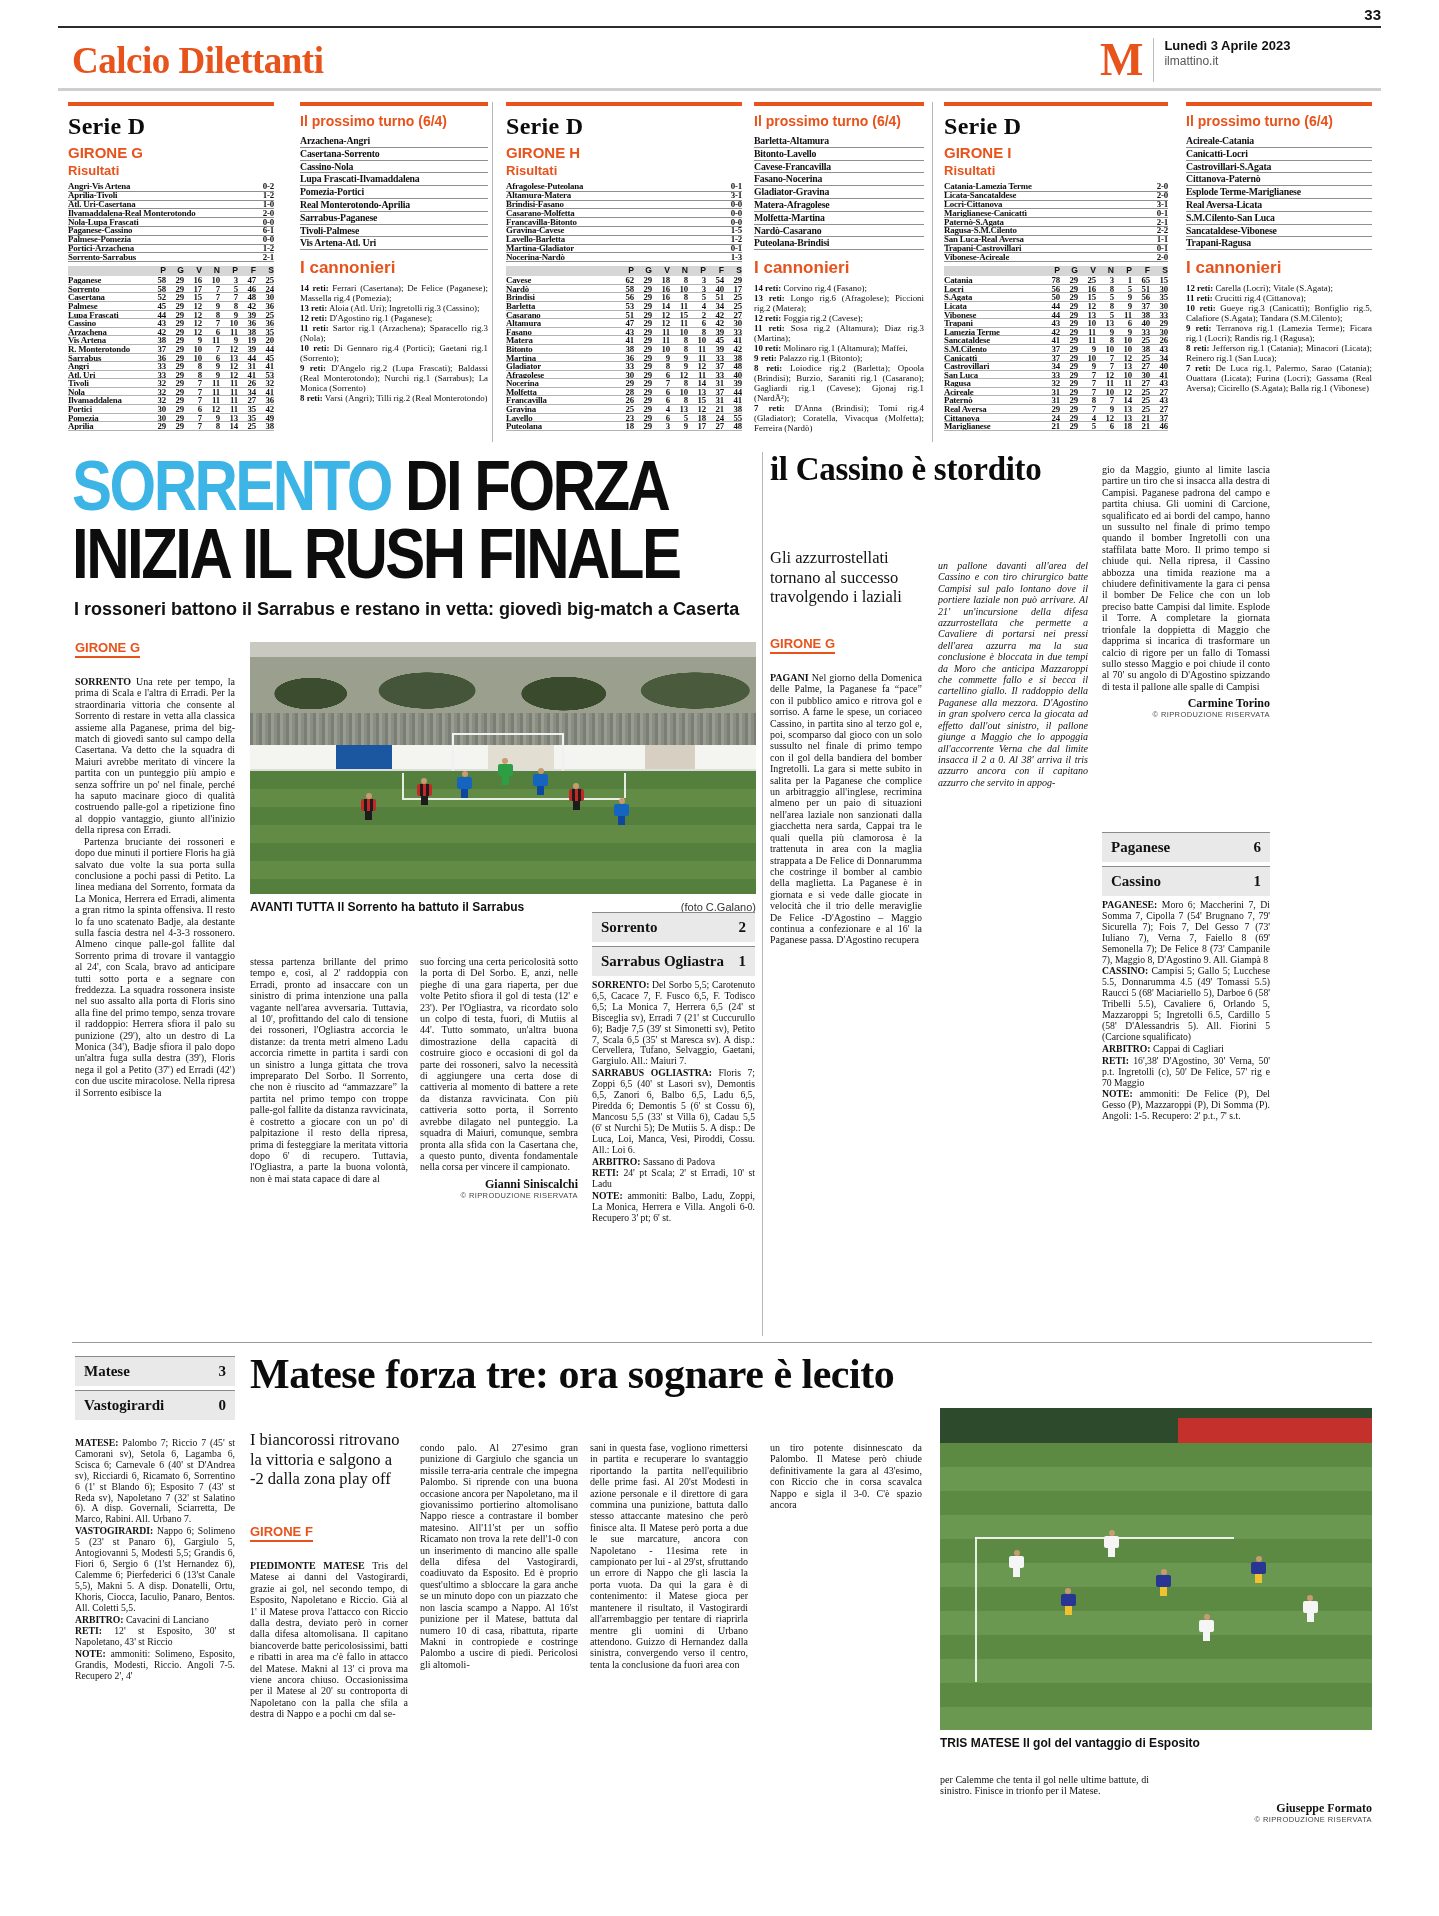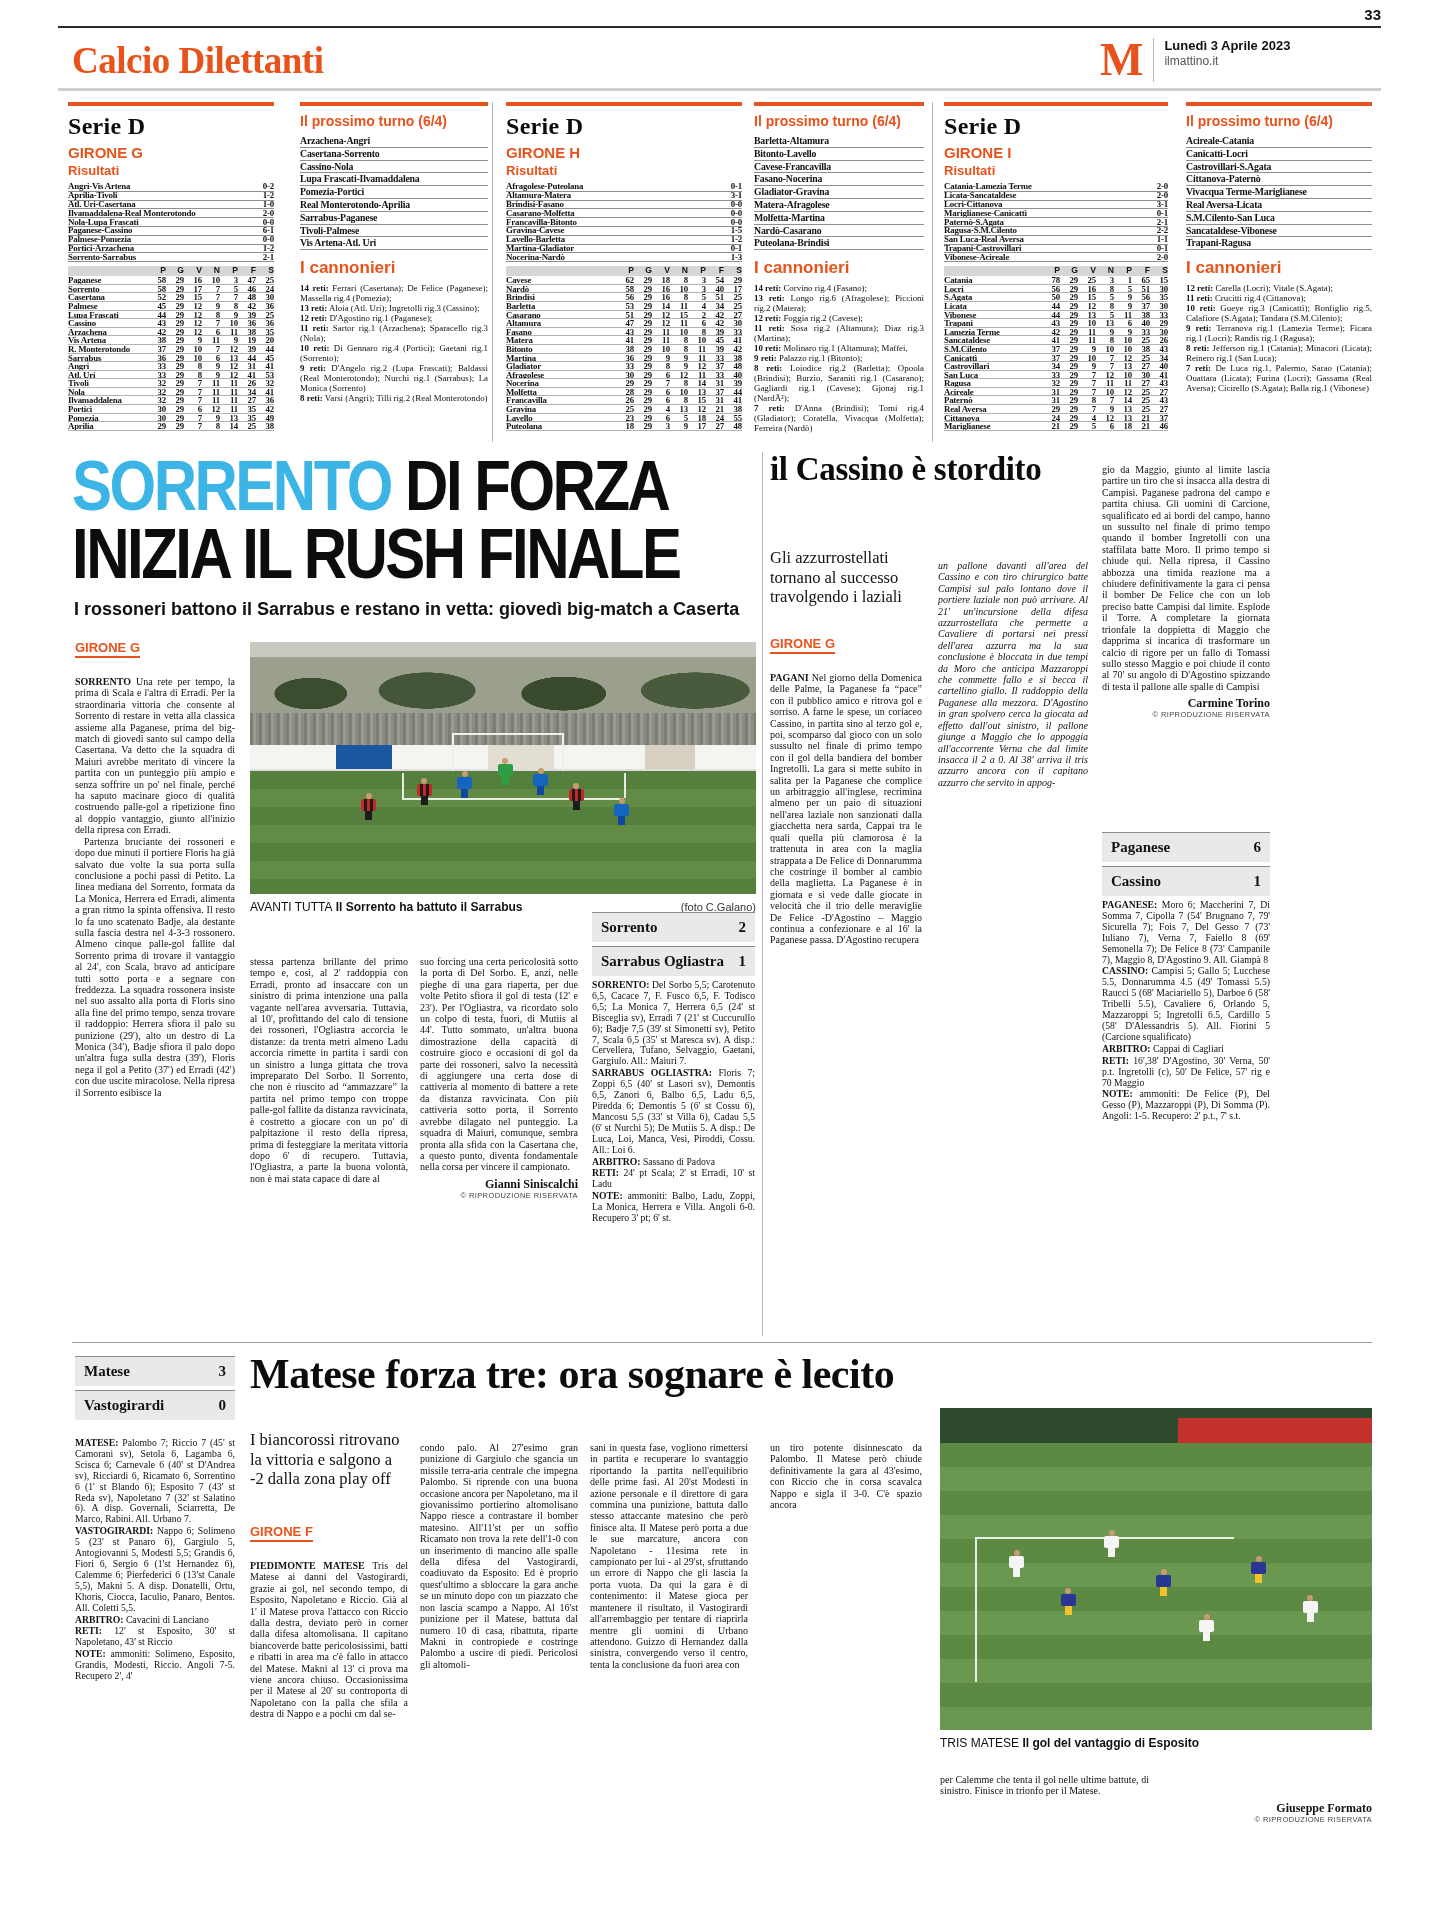--- a/index.html
+++ b/index.html
@@ -58,21 +58,21 @@
 
   
   .sbox .row{height:30px; background:#e9e9e9; border-top:1px solid #8a8a8a; display:flex; align-items:center;
              justify-content:space-between; padding:0 9px; margin-bottom:4px; font:800 15px "Liberation Serif",serif;}
   .form{font:400 9.7px/10.9px "Liberation Serif",serif; text-align:justify; overflow:hidden;}
   .form p{margin:0 0 1px;}
   .form .b{font-weight:700;}
 
   
   .cap{font:700 12px/15px "Liberation Sans",sans-serif;}
-  .cap .cb{font-weight:400;}
+  .cap .cb{font-weight:700;}
   .cap .cr{float:right; font-weight:400; font-size:11px; color:#333;}
 
   
   .photo{position:absolute; overflow:hidden; background:#6a994b;}
   .ph-sky{position:absolute; left:0; top:0; right:0; height:13%; background:#c9c9c2;}
   .ph-trees{position:absolute; left:0; top:6%; right:0; height:24%;
      background:radial-gradient(60px 26px at 12% 60%,#3c4c2e 60%,transparent 61%),
                 radial-gradient(80px 30px at 35% 55%,#44553a 60%,transparent 61%),
                 radial-gradient(70px 28px at 62% 60%,#3a4a2d 60%,transparent 61%),
                 radial-gradient(90px 30px at 88% 55%,#4a5a3c 60%,transparent 61%),#9aa08d;}
@@ -896,21 +896,21 @@
 
   <div class="abs" style="left:1186px; top:102px; width:186px; height:340px; overflow:hidden;">
     <div class="obar"></div>
     <div class="ntitle">Il prossimo turno (6/4)</div>
     <div>
 
     <div class="nrow">Acireale-Catania</div>
         <div class="nrow">Canicattì-Locri</div>
         <div class="nrow">Castrovillari-S.Agata</div>
         <div class="nrow">Cittanova-Paternò</div>
-        <div class="nrow">Vivacqua Terme-Mariglianese</div>
+        <div class="nrow">Esplode Terme-Mariglianese</div>
         <div class="nrow">Real Aversa-Licata</div>
         <div class="nrow">S.M.Cilento-San Luca</div>
         <div class="nrow">Sancataldese-Vibonese</div>
         <div class="nrow">Trapani-Ragusa</div>
       </div>
     <div class="cann">I cannonieri</div>
     <div class="scor">
 
     <p><span class="b">12 reti:</span><span> Carella (Locri); Vitale (S.Agata);</span></p>
         <p><span class="b">11 reti:</span><span> Crucitti rig.4 (Cittanova);</span></p>

